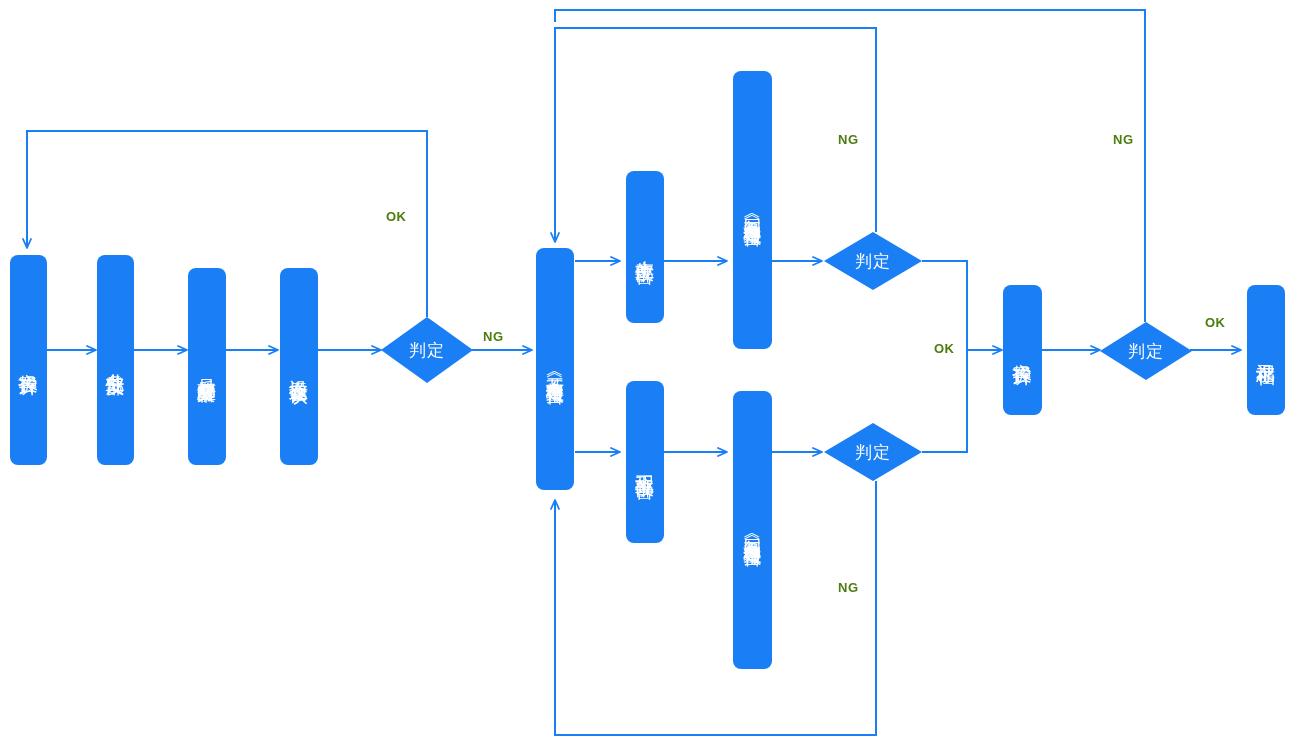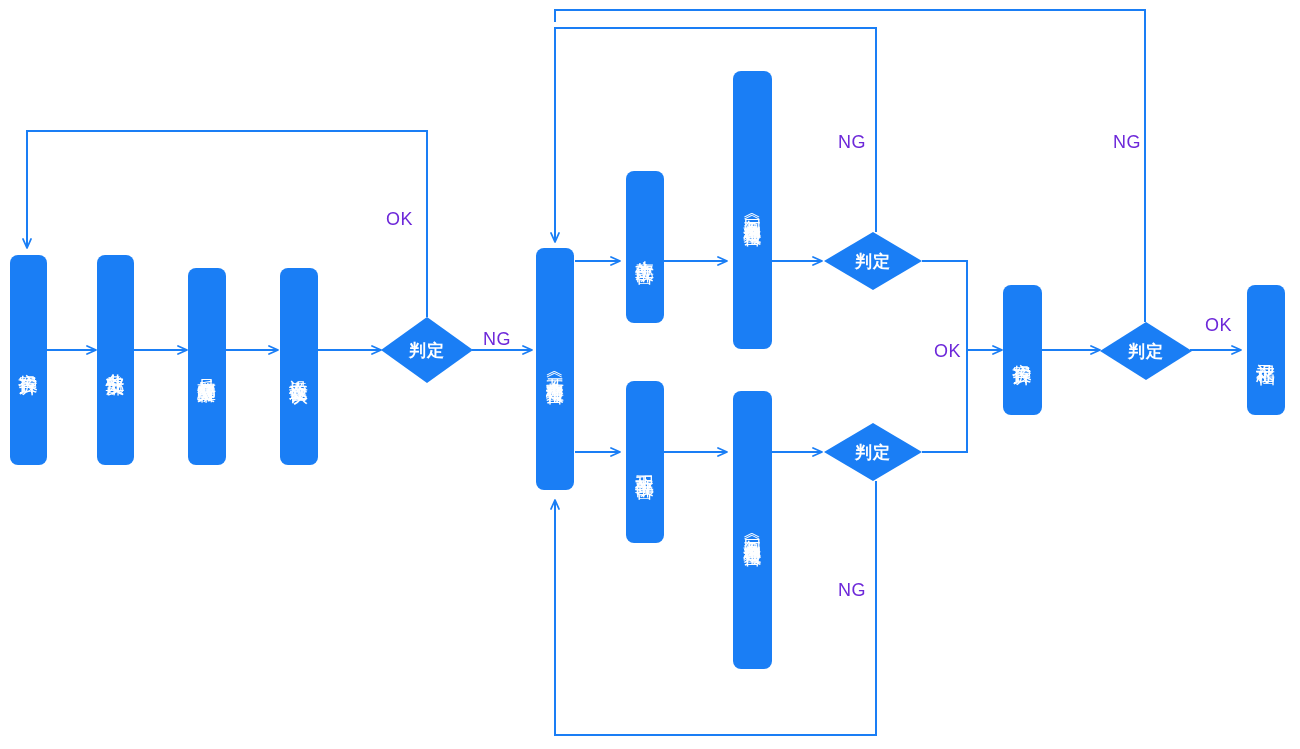--- a/index.html
+++ b/index.html
@@ -40,21 +40,20 @@
     line-height: 1.22;
     letter-spacing: 1px;
     white-space: nowrap;
     font-family: "DejaVu Sans", "Liberation Sans", sans-serif;
   }
   .diamond {
     position: absolute;
     display: flex;
     align-items: center;
     justify-content: center;
-    font-weight: bold;
   }
   .diamond .dshape {
     position: absolute;
     left: 0;
     top: 0;
     width: 100%;
     height: 100%;
     background: #1a7ef5;
     -webkit-clip-path: polygon(50% 0%, 100% 50%, 50% 100%, 0% 50%);
     clip-path: polygon(50% 0%, 100% 50%, 50% 100%, 0% 50%);
@@ -62,25 +61,26 @@
   .diamond .dlabel {
     position: relative;
     color: #ffffff;
     font-size: 17px;
     letter-spacing: 1px;
     font-family: "DejaVu Sans", "Liberation Sans", sans-serif;
     z-index: 2;
   }
   .edge-label {
     position: absolute;
-    color: #6d28d9;
-    font-size: 18px;
+    color: #4d7c0f;
+    font-size: 13px;
     font-family: "Liberation Sans", "DejaVu Sans", sans-serif;
     letter-spacing: 0.5px;
     white-space: nowrap;
+    font-weight: bold;
   }
 </style>
 </head>
 <body>
 
 <div id="canvas">
 
   <svg id="wires" viewBox="0 0 1300 749" xmlns="http://www.w3.org/2000/svg">
     <defs>
       <marker id="ah" markerWidth="12" markerHeight="12" refX="10" refY="5" orient="auto" markerUnits="userSpaceOnUse">

